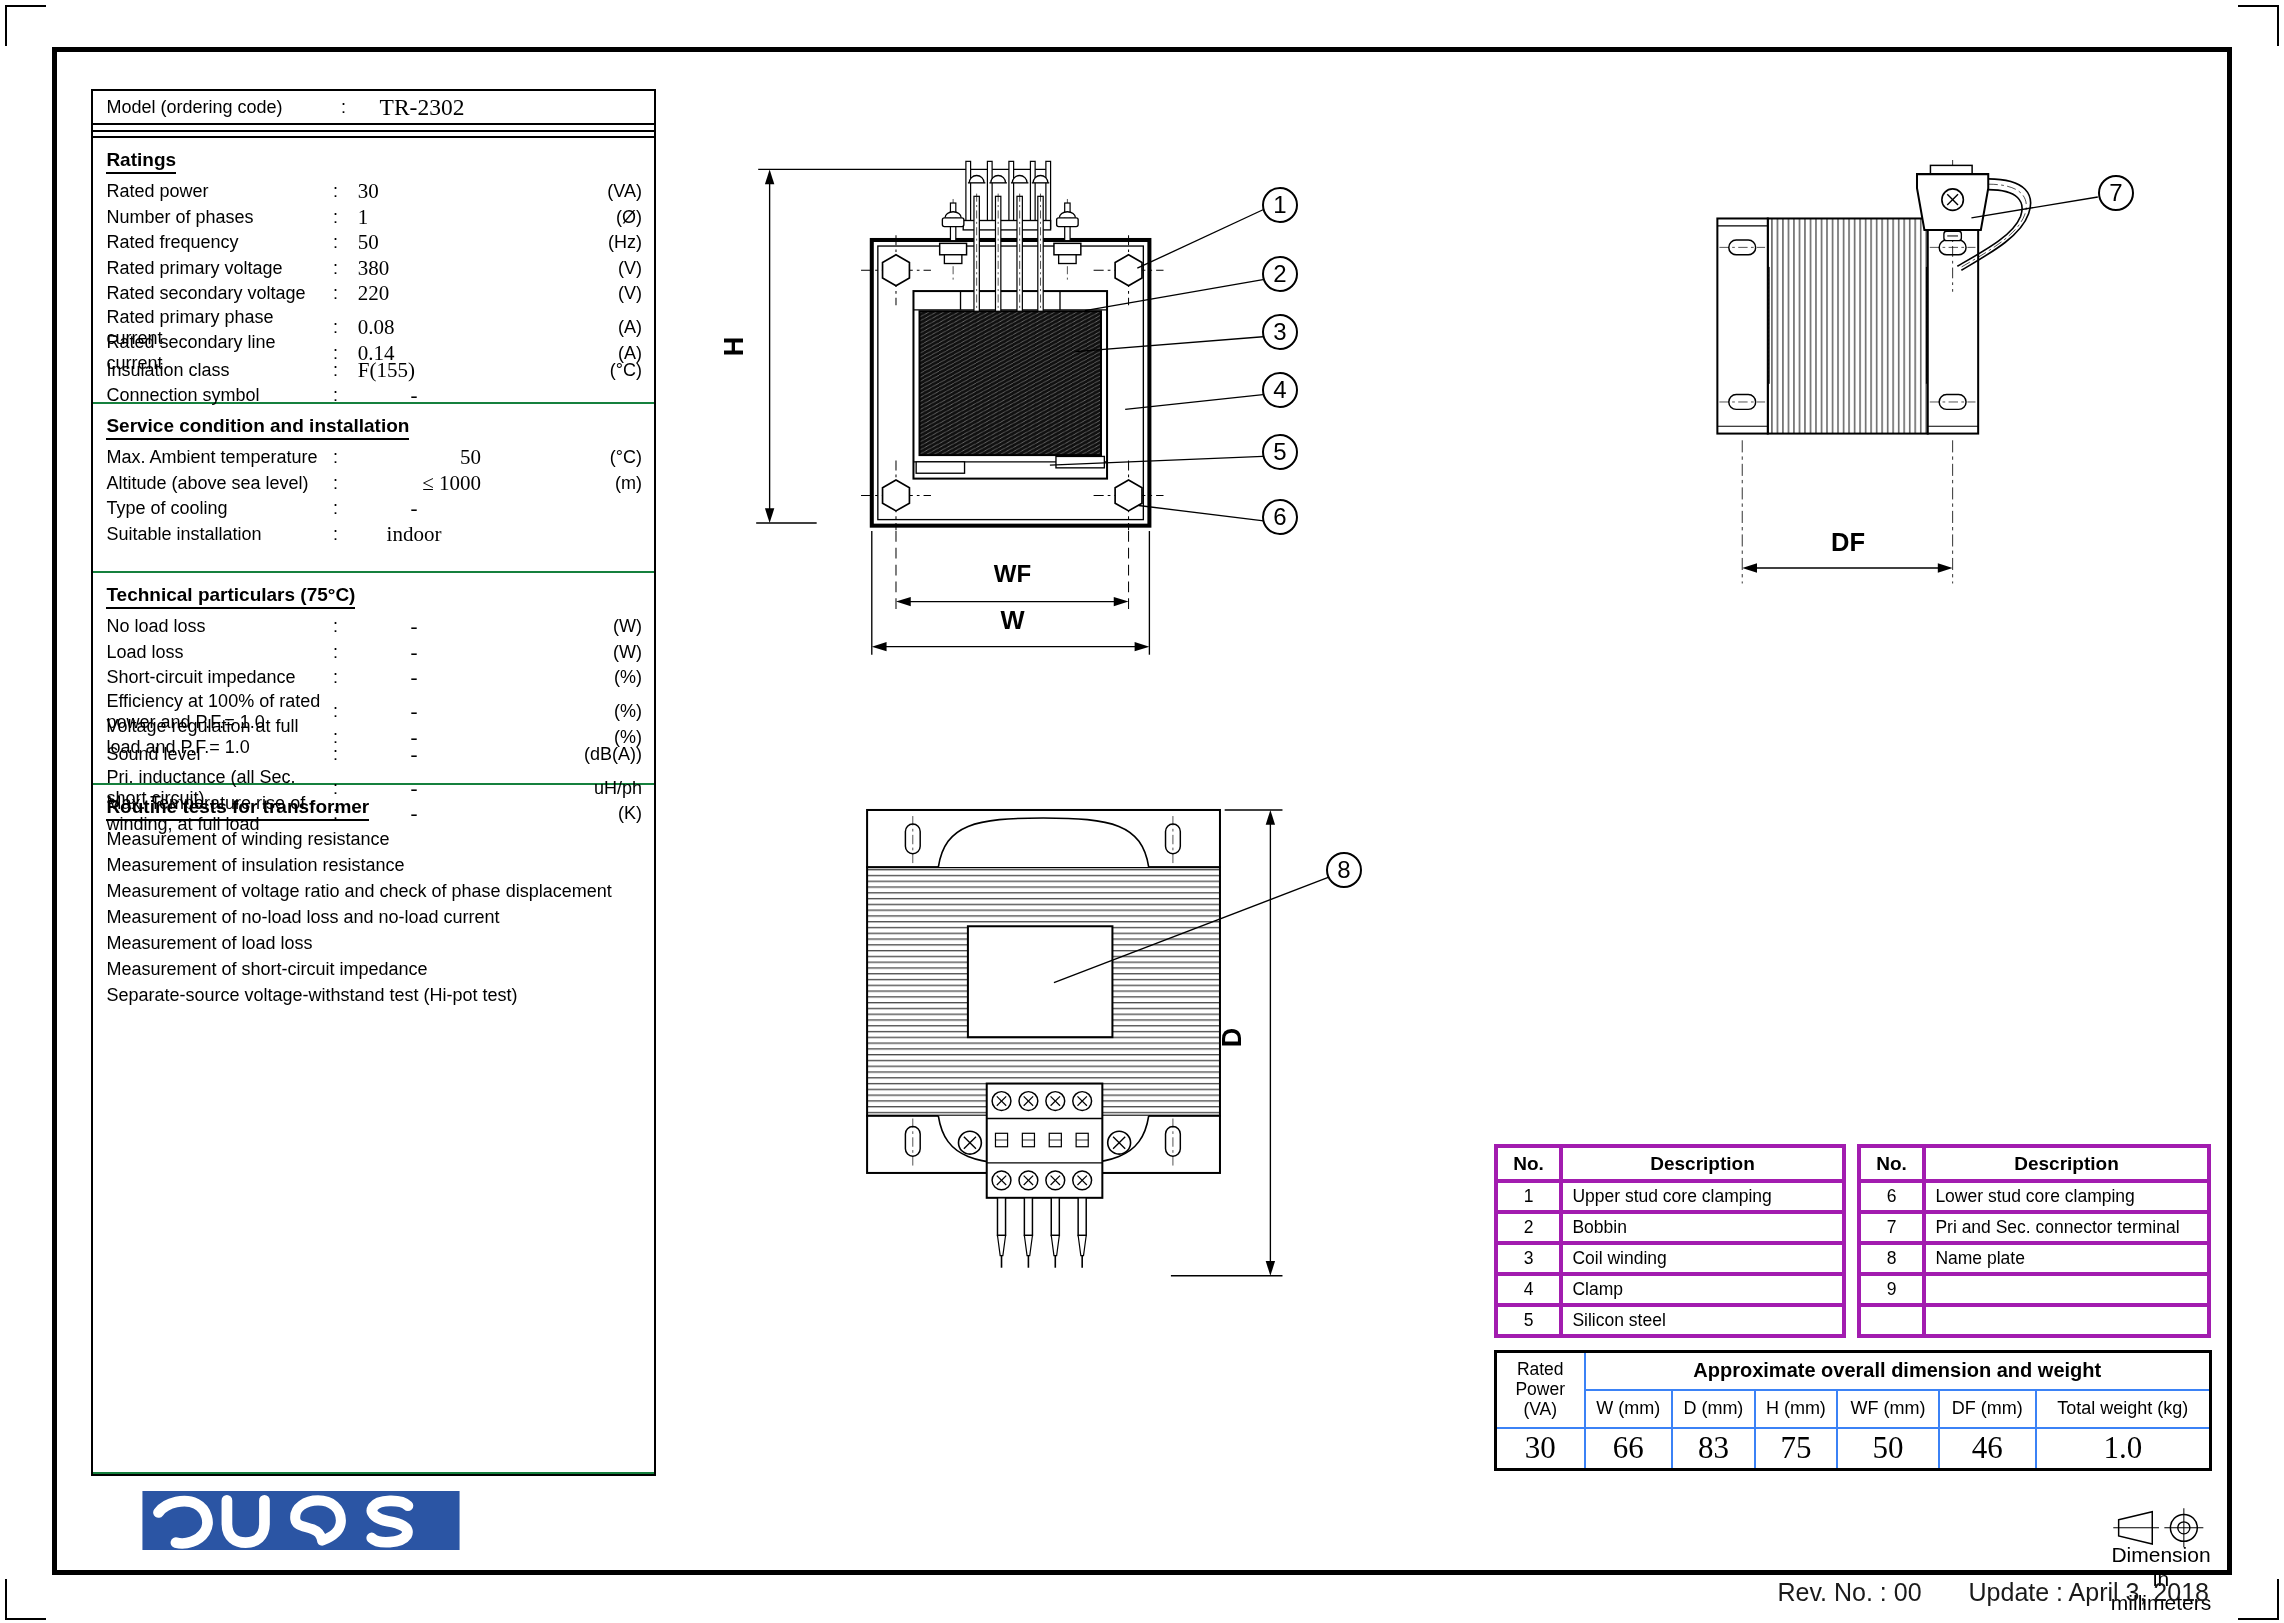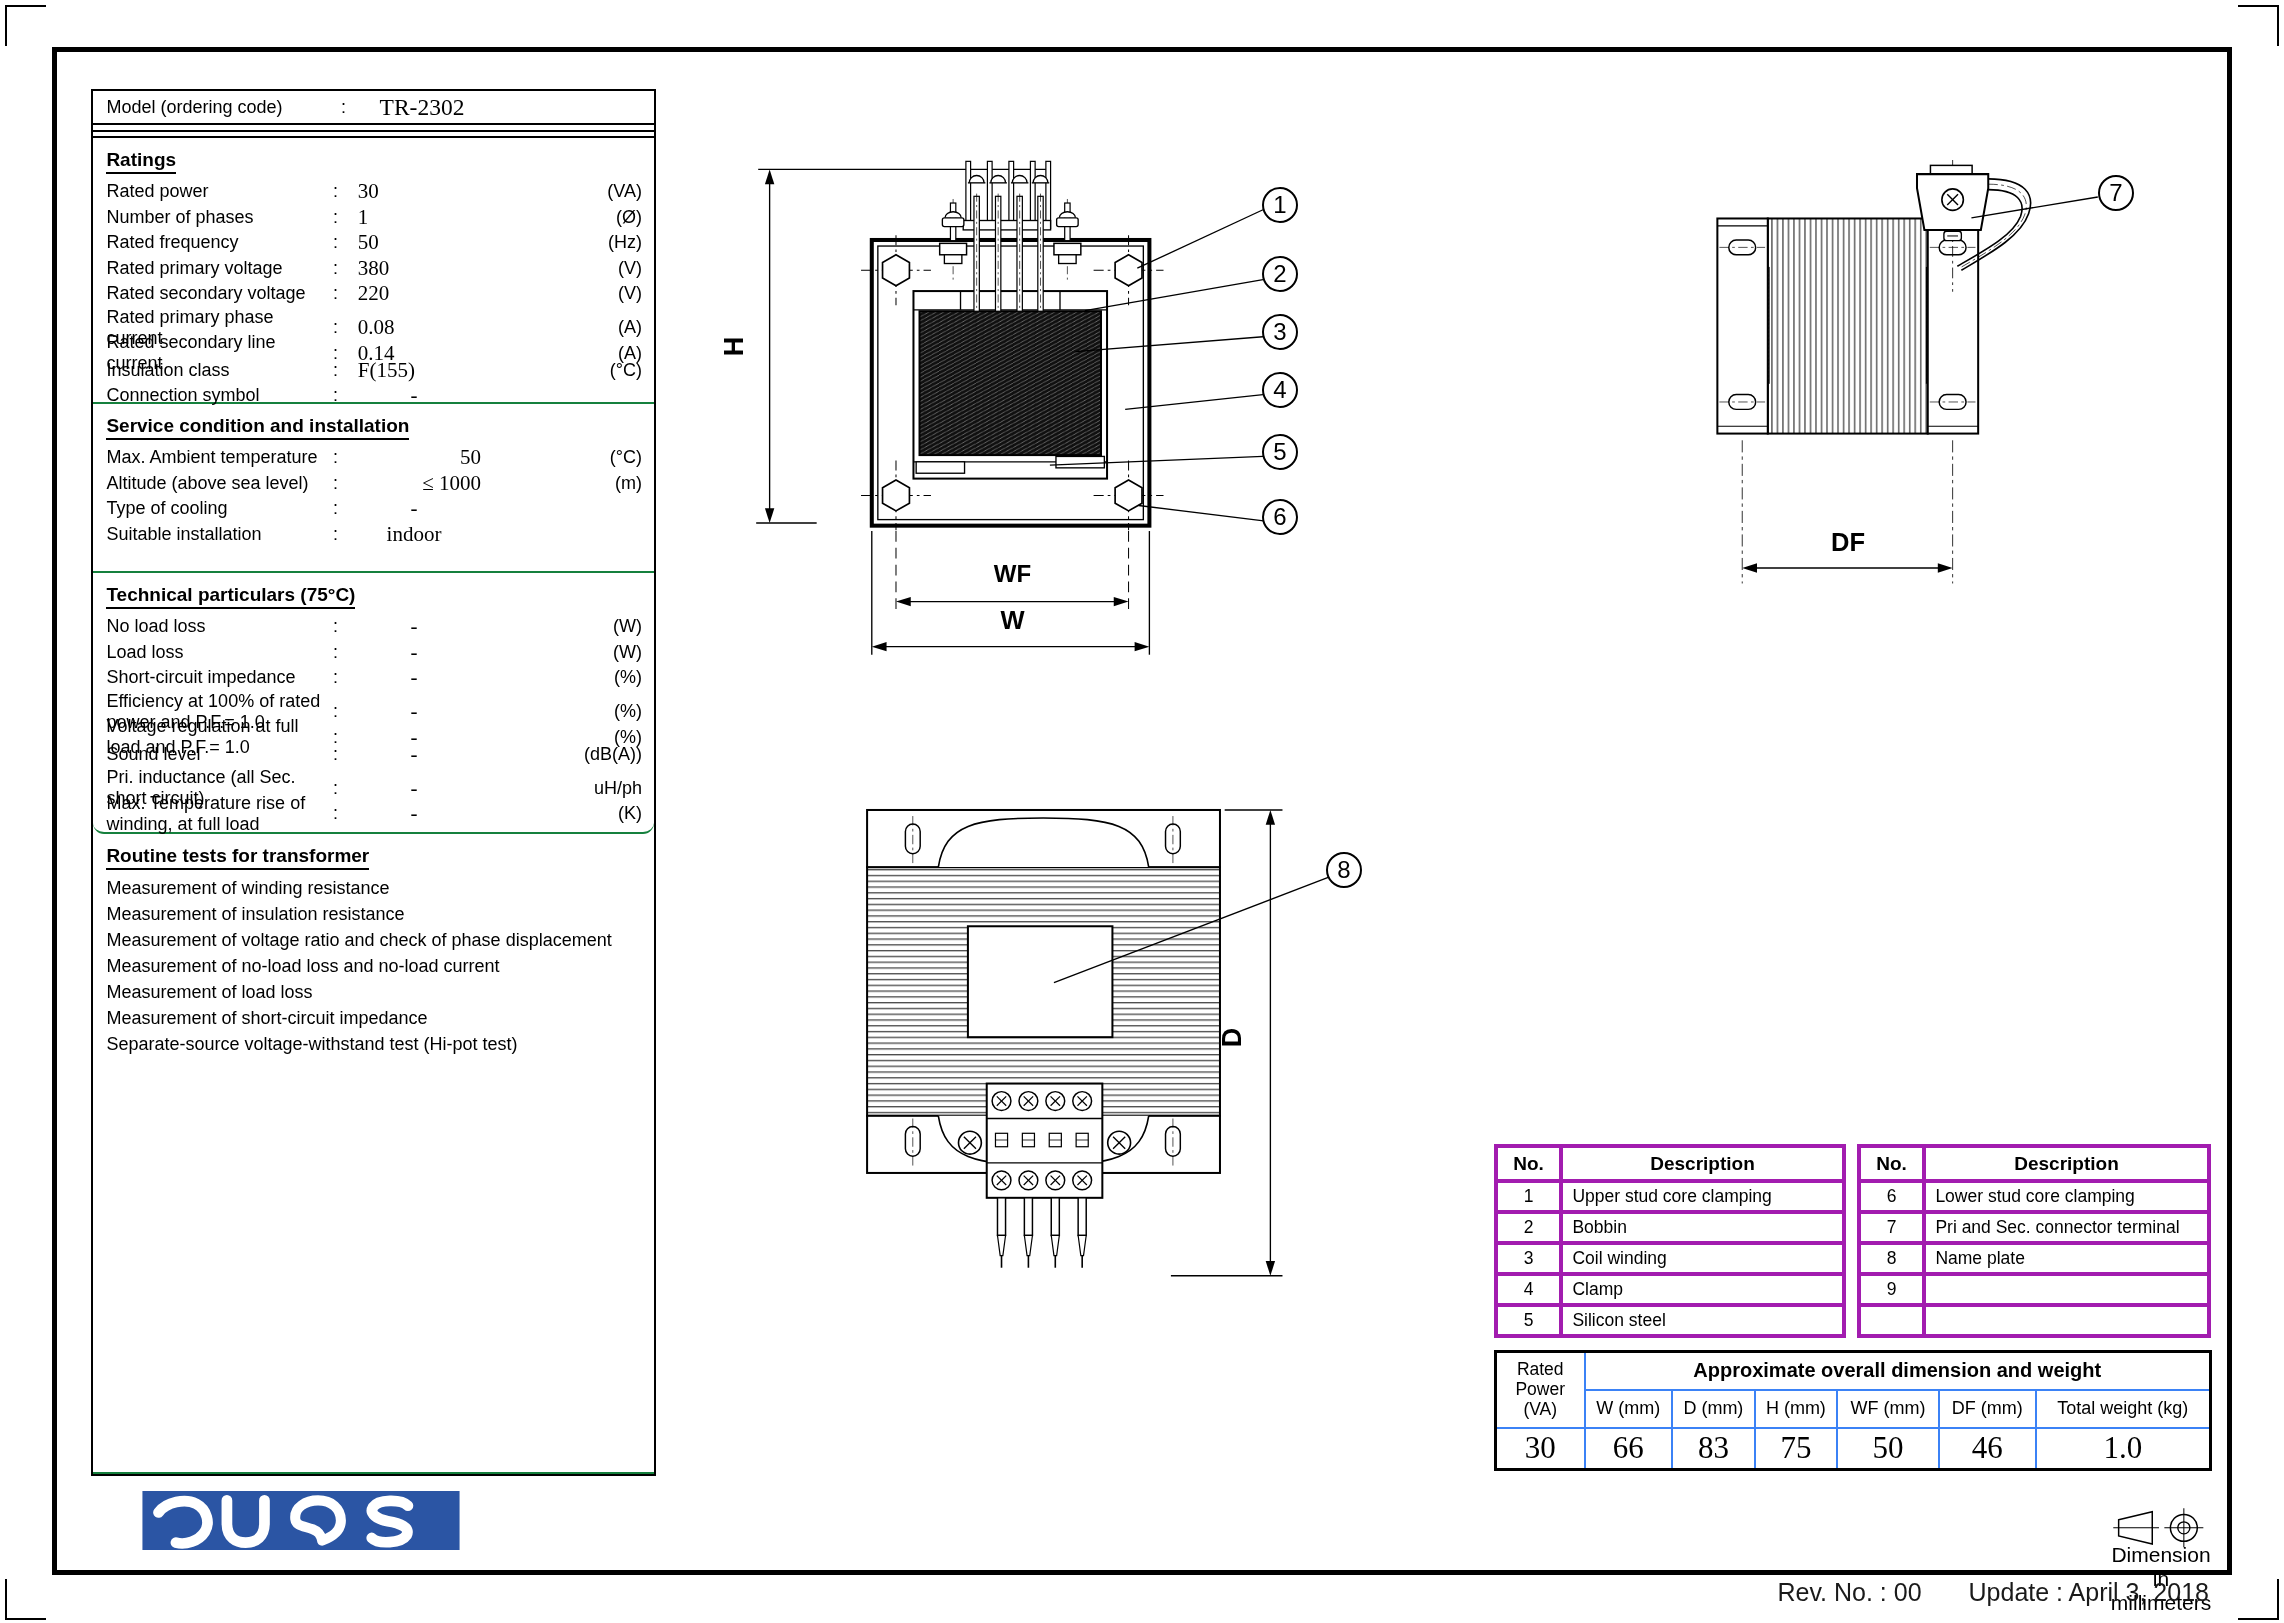--- a/index.html
+++ b/index.html
@@ -451,21 +451,21 @@
 
         <div class="spec-row">
           <div class="spec-label">Suitable installation</div>
           <div class="spec-colon"></div>
           <div class="spec-val" style="text-align: center; padding-right: 0px; padding-left: 0px;">indoor</div>
           <div class="spec-unit"></div>
         </div>
       </div>
   </div>
 
-  <div class="section sec-technical" style="height:261px;border-radius:11px;">
+  <div class="section sec-technical" style="height:212px;">
     <div class="sec-heading"><span>Technical particulars (75°C)</span></div>
     <div>
 
         <div class="spec-row">
           <div class="spec-label">No load loss</div>
           <div class="spec-colon"></div>
           <div class="spec-val">-</div>
           <div class="spec-unit">(W)</div>
         </div>
 

